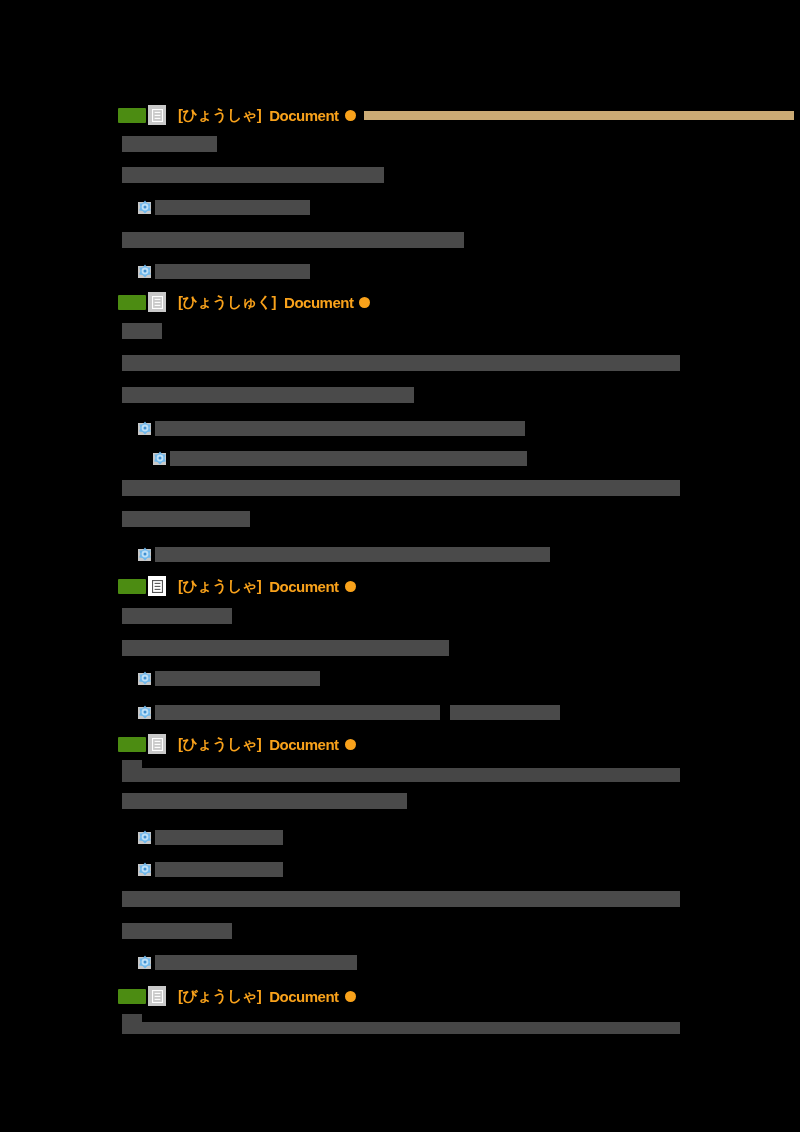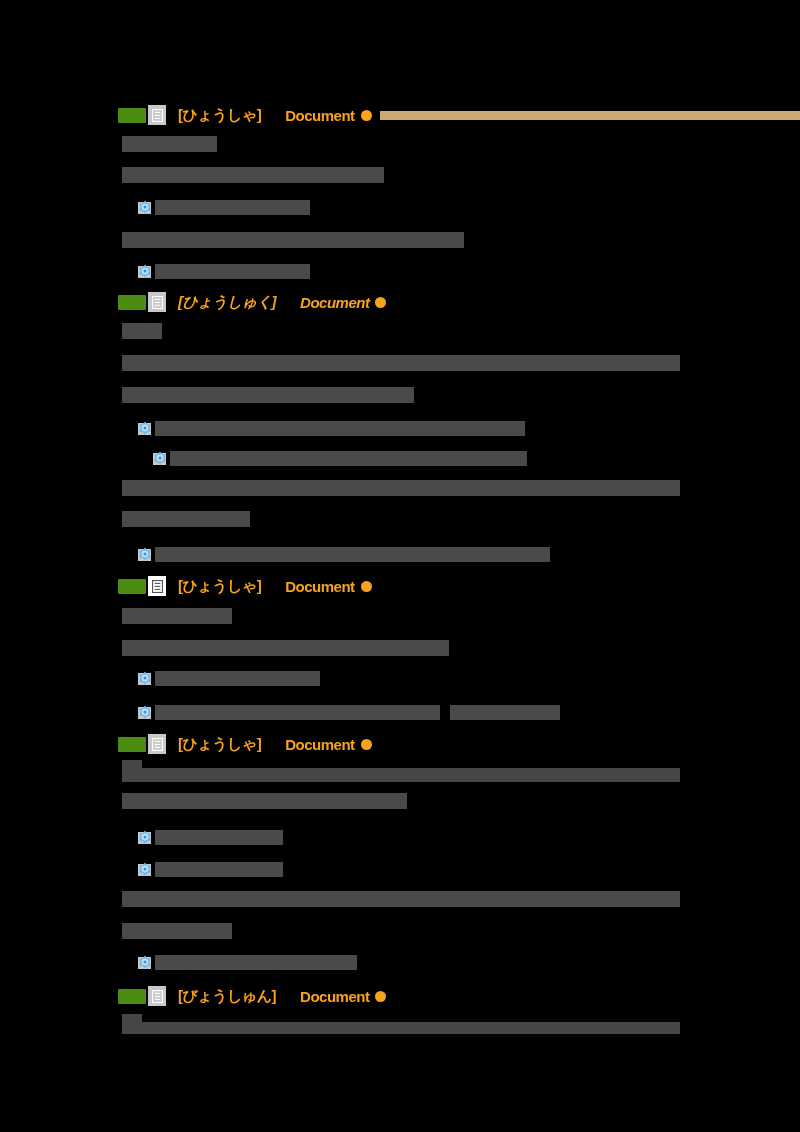--- a/index.html
+++ b/index.html
@@ -61,21 +61,21 @@
     font-weight: bold;
     margin-left: 12px;
     letter-spacing: -0.5px;
     flex: 0 0 auto;
     filter: blur(0.4px);
   }
   .term {
     color: #f9a21b;
     font-size: 15px;
     font-weight: bold;
-    margin-left: 24px;
+    margin-left: 8px;
     letter-spacing: -0.5px;
     flex: 0 0 auto;
     filter: blur(0.4px);
   }
   .term-dot {
     width: 11px;
     height: 11px;
     border-radius: 50%;
     background: #f9a21b;
     display: inline-block;
@@ -238,21 +238,21 @@
           <line x1="2.6" y1="3.4" x2="8.4" y2="3.4" stroke="#ffffff" stroke-width="1.1"></line>
           <line x1="2.6" y1="6.4" x2="8.4" y2="6.4" stroke="#ffffff" stroke-width="1.1"></line>
           <line x1="2.6" y1="9.4" x2="8.4" y2="9.4" stroke="#ffffff" stroke-width="1.1"></line>
         </svg>
       </span>
       <span class="reading">[ひょうしゃ]</span>
       <span class="term">Document</span>
       <span class="term-dot"></span>
       <span class="header-rule" style="width: 430px;"></span>
     </div>
-    <div class="section-header" style="top: 291px; font-style: italic;">
+    <div class="section-header" style="top: 291px;">
       <span class="badge-green"></span>
       <span class="icon-doc">
         <svg width="11" height="13" viewBox="0 0 11 13">
           <rect x="0.5" y="0.5" width="10" height="12" fill="none" stroke="#ffffff" stroke-width="1.2"></rect>
           <line x1="2.6" y1="3.4" x2="8.4" y2="3.4" stroke="#ffffff" stroke-width="1.1"></line>
           <line x1="2.6" y1="6.4" x2="8.4" y2="6.4" stroke="#ffffff" stroke-width="1.1"></line>
           <line x1="2.6" y1="9.4" x2="8.4" y2="9.4" stroke="#ffffff" stroke-width="1.1"></line>
         </svg>
       </span>
       <span class="reading">[ひょうしゅく]</span>
@@ -290,17 +290,17 @@
     <div class="section-header" style="top: 985px;">
       <span class="badge-green"></span>
       <span class="icon-doc">
         <svg width="11" height="13" viewBox="0 0 11 13">
           <rect x="0.5" y="0.5" width="10" height="12" fill="none" stroke="#ffffff" stroke-width="1.2"></rect>
           <line x1="2.6" y1="3.4" x2="8.4" y2="3.4" stroke="#ffffff" stroke-width="1.1"></line>
           <line x1="2.6" y1="6.4" x2="8.4" y2="6.4" stroke="#ffffff" stroke-width="1.1"></line>
           <line x1="2.6" y1="9.4" x2="8.4" y2="9.4" stroke="#ffffff" stroke-width="1.1"></line>
         </svg>
       </span>
-      <span class="reading">[びょうしゅん]</span>
+      <span class="reading">[びょうしゃ]</span>
       <span class="term">Document</span>
       <span class="term-dot"></span>
     </div>
   </div>
 
 </body></html>

